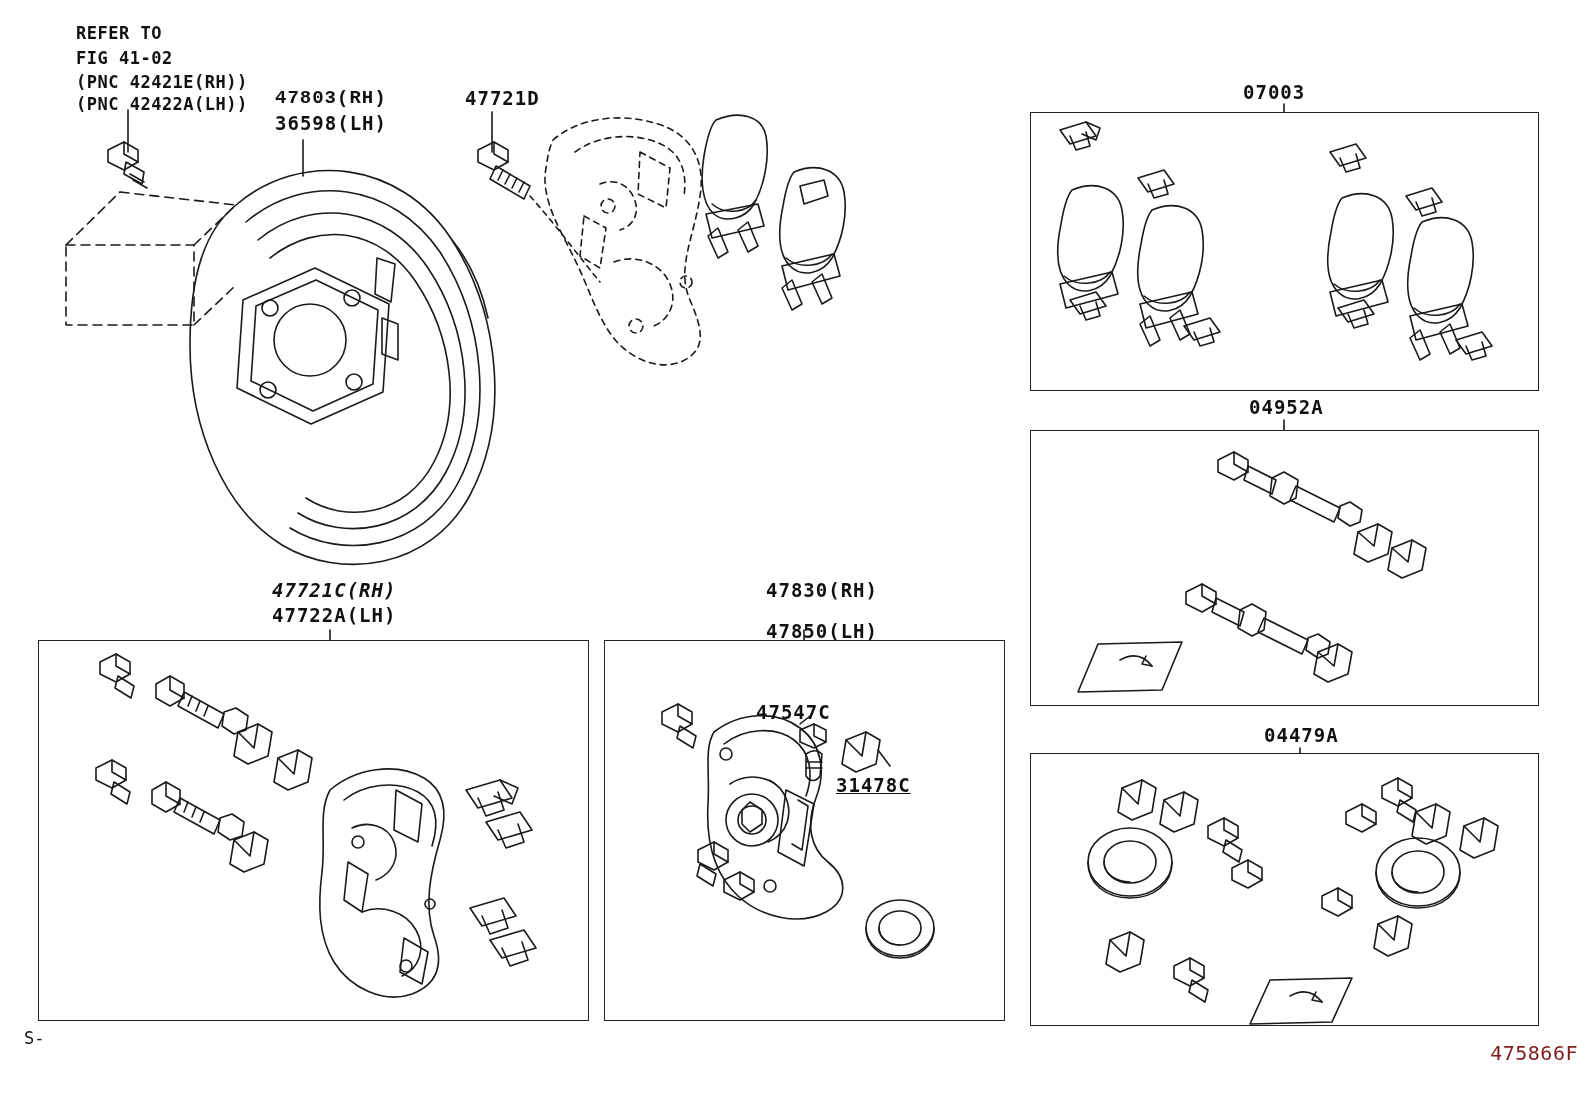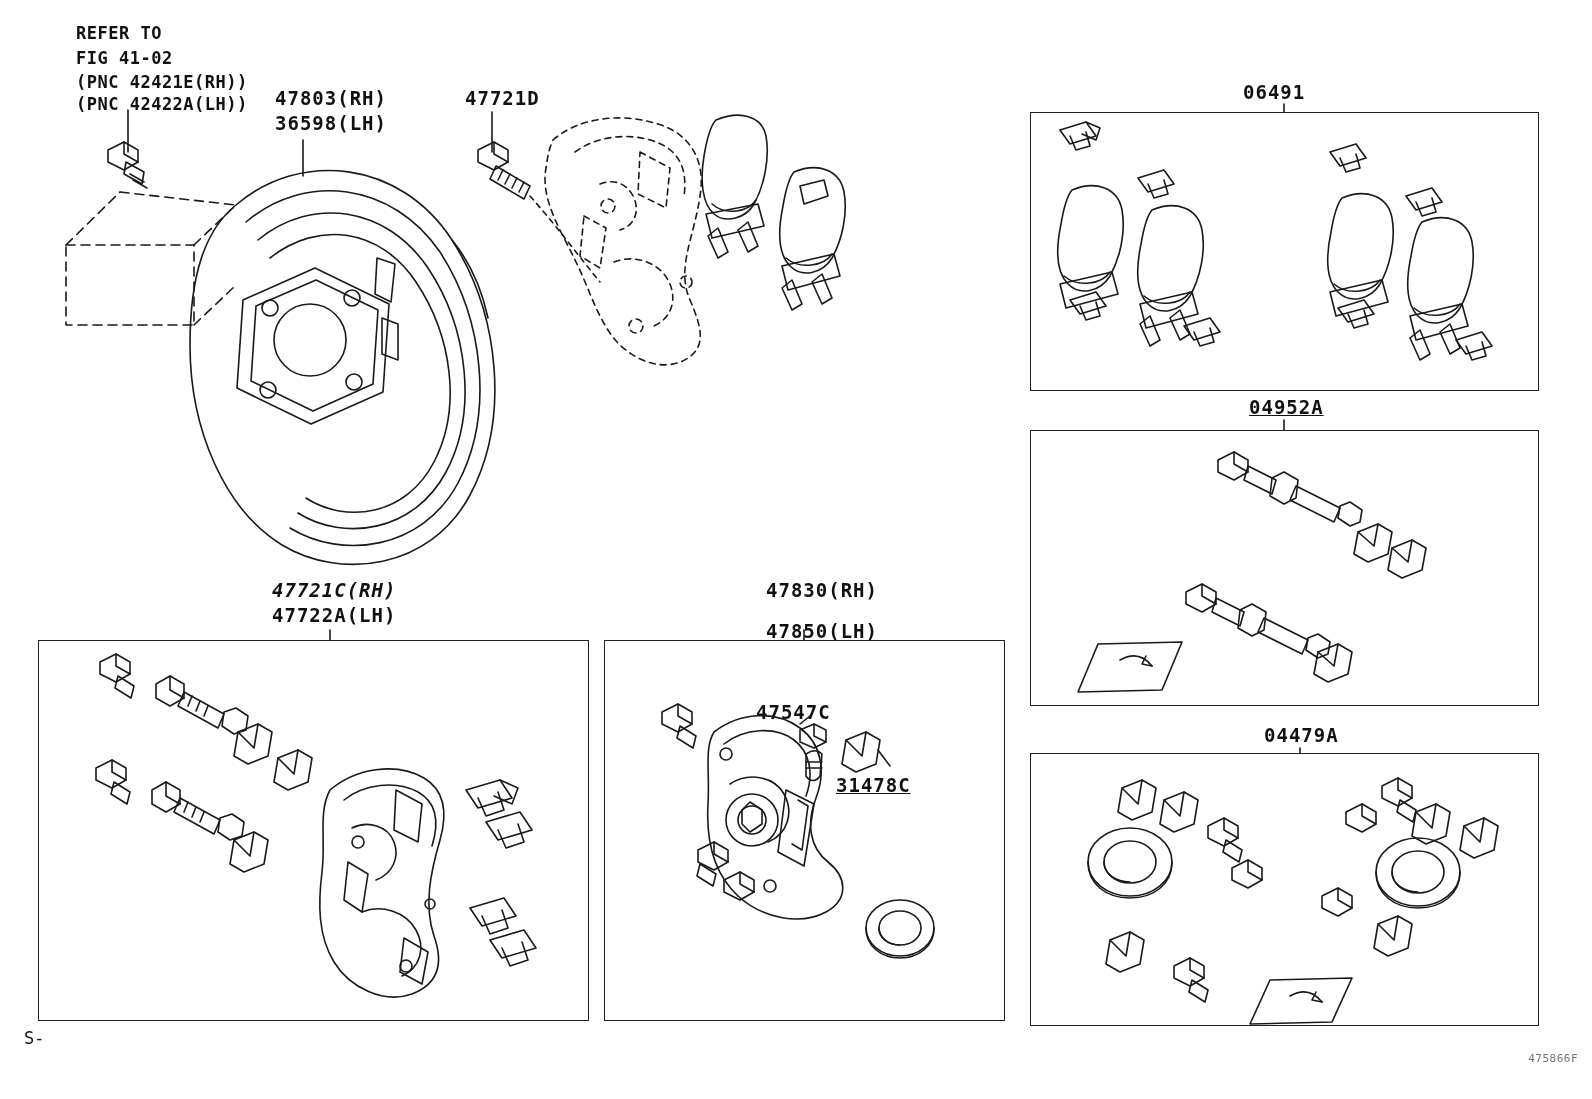--- a/index.html
+++ b/index.html
@@ -48,42 +48,42 @@
     position: absolute;
     font-family: "DejaVu Sans Mono", monospace;
     font-size: 17px;
     color: #111;
   }
   .footer-code {
     position: absolute;
     right: 14px;
     bottom: 10px;
     font-family: "DejaVu Sans Mono", monospace;
-    font-size: 11px;
+    font-size: 20px;
     letter-spacing: 0.5px;
-    color: #737373;
+    color: #7f1d1d;
   }
 </style>
 </head>
 <body>
 
 <div id="page">
 
   <div class="label small" style="left:76px; top:22px;">REFER TO</div>
   <div class="label small" style="left:76px; top:47px;">FIG 41-02</div>
   <div class="label small" style="left:76px; top:71px;">(PNC 42421E(RH))</div>
   <div class="label small" style="left:76px; top:93px;">(PNC 42422A(LH))</div>
 
-  <div class="label" style="left:275px; top:86px;">47803(RH)</div>
+  <div class="label" style="left:275px; top:86px;font-family:Liberation Mono, monospace;">47803(RH)</div>
   <div class="label" style="left:275px; top:111px;">36598(LH)</div>
 
   <div class="label" style="left:465px; top:86px;">47721D</div>
 
-  <div class="label" style="left:1243px; top:80px;">06491</div>
-  <div class="label" style="left:1249px; top:395px;text-decoration:underline;">04952A</div>
+  <div class="label" style="left:1243px; top:80px;">07003</div>
+  <div class="label" style="left:1249px; top:395px;">04952A</div>
   <div class="label" style="left:1264px; top:723px;">04479A</div>
 
   <div class="label" style="left:272px; top:578px;font-style:italic;">47721C(RH)</div>
   <div class="label" style="left:272px; top:603px;">47722A(LH)</div>
 
   <div class="label" style="left:766px; top:578px;">47830(RH)</div>
   <div class="label" style="left:766px; top:603px;margin-top:16px;">47850(LH)</div>
 
   <div class="label" style="left:756px; top:700px;">47547C</div>
   <div class="label" style="left:836px; top:773px;text-decoration:underline;">31478C</div>

